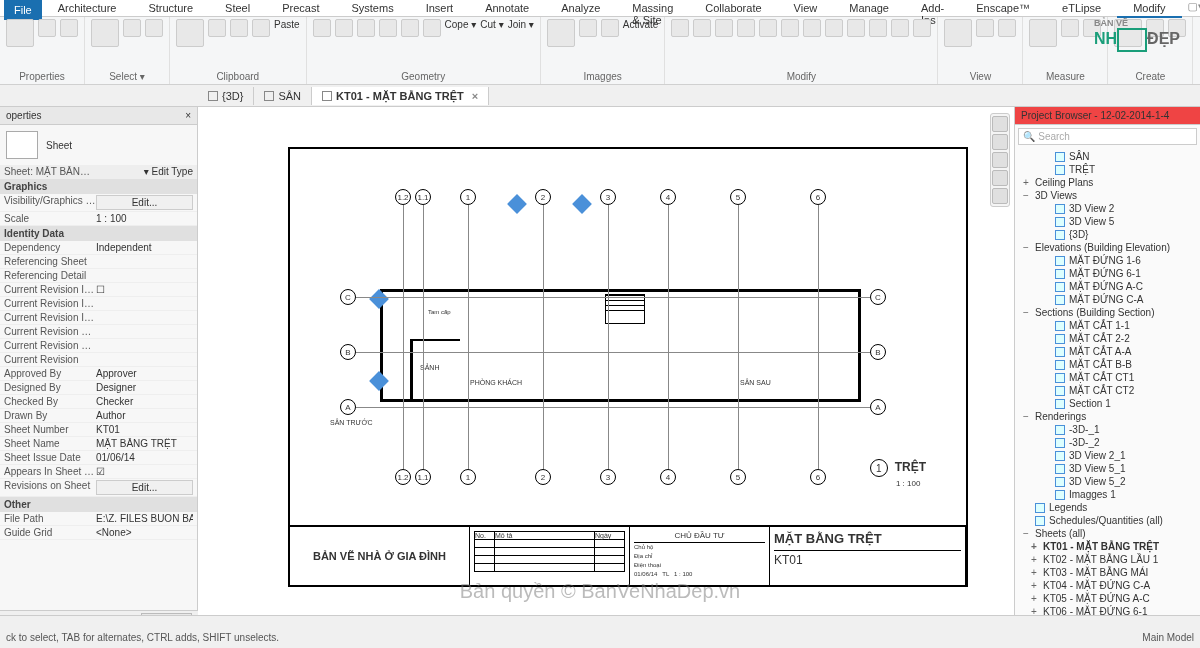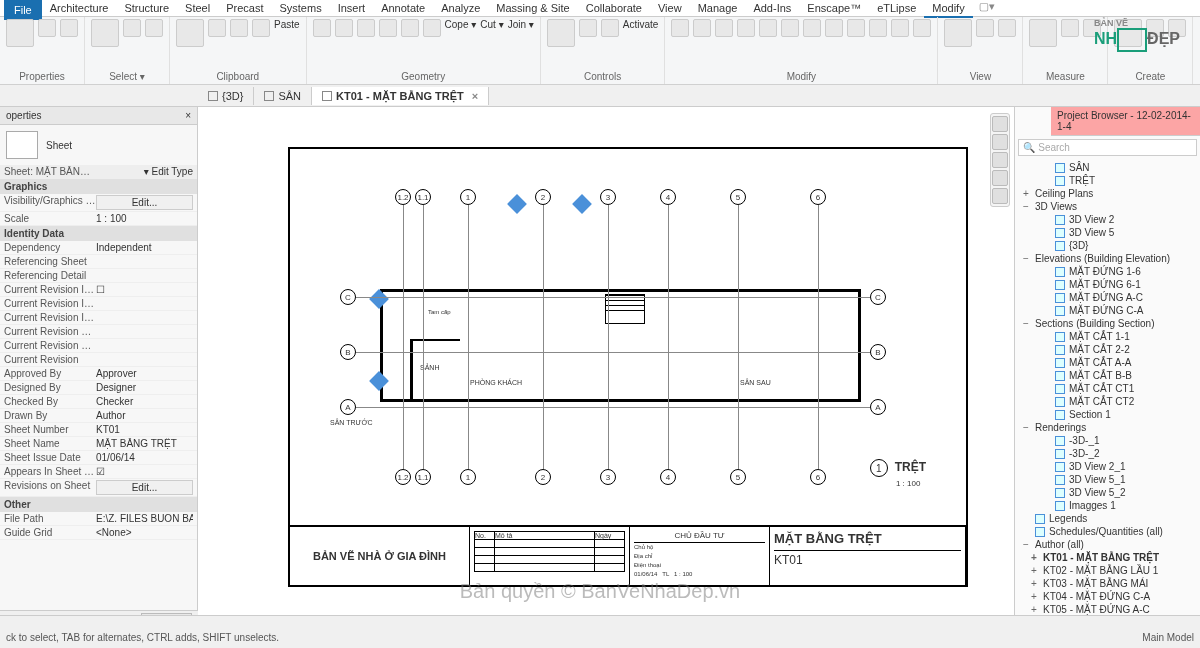--- a/index.html
+++ b/index.html
@@ -1,21 +1,21 @@
 <!DOCTYPE html>
 <html><head>
 <meta charset="utf-8">
 <style>
 * { box-sizing: border-box; margin: 0; padding: 0; font-family: "Segoe UI", Arial, sans-serif; }
 body { width: 1200px; height: 648px; overflow: hidden; background: #fff; font-size: 11px; color: #333; position: relative; }
 
 
 .tabs { height: 17px; display: flex; align-items: flex-start; border-bottom: 1px solid #ccc; background: #fff; padding-left: 4px; }
 .tabs .filetab { background: #1a6fb0; color: #fff; padding: 2px 10px; height: 20px; line-height: 16px; }
-.tabs .tab { padding: 2px 8px; color: #333; cursor: pointer; }
+.tabs .tab { padding: 2px 16px; color: #333; cursor: pointer; }
 .tabs .tab.active { border-bottom: 2px solid #1a6fb0; }
 
 
 .ribbon { height: 68px; background: #f5f6f7; border-bottom: 1px solid #d0d0d0; display: flex; }
 .rgroup { border-right: 1px solid #e0e0e0; padding: 2px 6px 0 6px; display: flex; flex-direction: column; justify-content: space-between; }
 .rgroup .icons { display: flex; gap: 4px; flex-wrap: wrap; }
 .rgroup .label { font-size: 10px; color: #666; text-align: center; padding-bottom: 2px; }
 .rbtn { width: 18px; height: 18px; background: #e8e8e8; border: 1px solid #ccc; border-radius: 2px; }
 .rbtn.big { width: 28px; height: 28px; }
 .rtext { font-size: 10px; color: #333; }
@@ -55,21 +55,21 @@
 .tb-r2 .t2 { font-size: 12px; padding-top: 2px; }
 .viewtitle { position: absolute; right: 40px; top: 310px; font-size: 10px; }
 .viewtitle .vt1 { font-weight: bold; font-size: 12px; }
 .viewtitle .vt2 { font-size: 8px; }
 .viewtitle .circ { display: inline-block; width: 18px; height: 18px; border: 1px solid #000; border-radius: 50%; text-align: center; line-height: 18px; vertical-align: middle; margin-right: 4px; }
 
 .vtool { position: absolute; right: 4px; width: 20px; background: #f5f5f5; border: 1px solid #ccc; border-radius: 3px; }
 .vtool div { width: 16px; height: 16px; margin: 2px auto; background: #e0e0e0; border: 1px solid #bbb; border-radius: 2px; }
 
 .browser { width: 186px; background: #fafafa; border-left: 1px solid #ccc; font-size: 10px; overflow: hidden; }
-.browser .bhdr { padding: 3px 6px; background: #fca5a5; border-bottom: 1px solid #ccc; margin-left: 36px; }
+.browser .bhdr { padding: 3px 6px; background: #ef4444; border-bottom: 1px solid #ccc; }
 .browser .srch { margin: 3px; padding: 2px 4px; border: 1px solid #ccc; color: #aaa; background: #fff; }
 .browser .tree { padding: 2px 0; }
 .browser .node { padding: 1px 4px 1px 8px; display: flex; align-items: center; gap: 4px; white-space: nowrap; overflow: hidden; cursor: pointer; }
 .browser .node.l1 { padding-left: 16px; }
 .browser .node.l2 { padding-left: 28px; }
 .browser .node.bold { font-weight: bold; }
 .browser .exp { width: 8px; color: #666; }
 .nicon { width: 10px; height: 10px; border: 1px solid #4a90d9; background: #dff; display: inline-block; }
 
 .statusbar { position: absolute; left: 0; right: 0; bottom: 0; height: 18px; background: #f0f0f0; border-top: 1px solid #ccc; font-size: 10px; color: #555; padding: 16px 6px; display: flex; justify-content: space-between; }
@@ -149,21 +149,21 @@
       </div>
       <div class="label">Geometry</div>
     </div>
     <div class="rgroup">
       <div class="icons">
         <div class="rbtn big"></div>
         <div class="rbtn"></div>
         <div class="rbtn"></div>
         <span class="rtext"> Activate</span>
       </div>
-      <div class="label">Controls</div>
+      <div class="label">Imagges</div>
     </div>
     <div class="rgroup">
       <div class="icons">
         <div class="rbtn"></div>
         <div class="rbtn"></div>
         <div class="rbtn"></div>
         <div class="rbtn"></div>
         <div class="rbtn"></div>
         <div class="rbtn"></div>
         <div class="rbtn"></div>
@@ -580,21 +580,21 @@
           <span class="nicon"></span>
           <span>Legends</span>
         </div>
         <div class="node l0">
           <span class="exp"></span>
           <span class="nicon"></span>
           <span>Schedules/Quantities (all)</span>
         </div>
         <div class="node l0">
           <span class="exp">−</span>
-          <span>Author (all)</span>
+          <span>Sheets (all)</span>
         </div>
         <div class="node l1 bold">
           <span class="exp">+</span>
           <span>KT01 - MẶT BẰNG TRỆT</span>
         </div>
         <div class="node l1">
           <span class="exp">+</span>
           <span>KT02 - MẶT BẰNG LẦU 1</span>
         </div>
         <div class="node l1">

